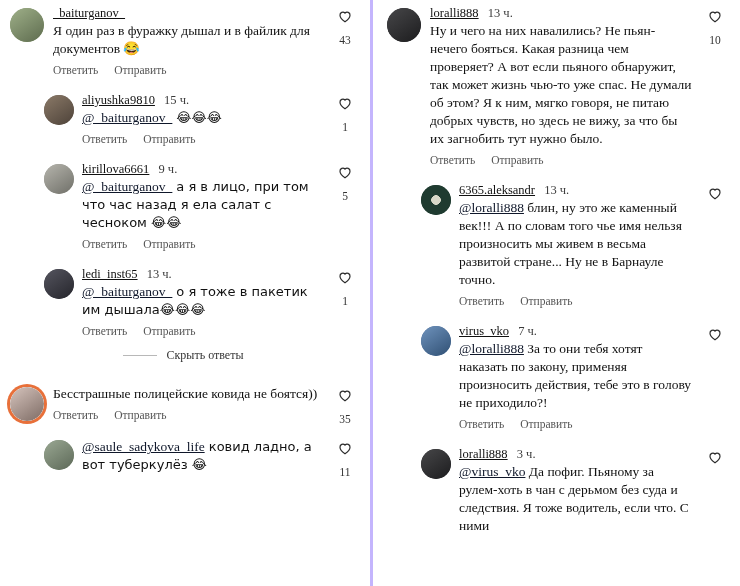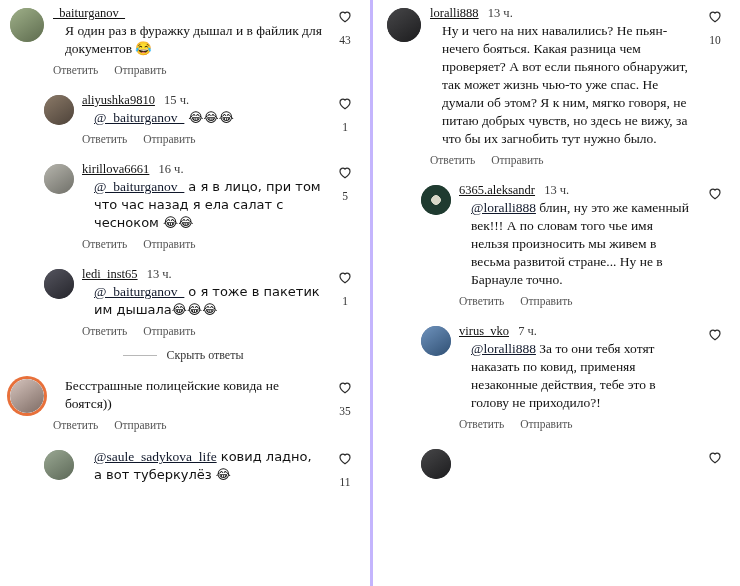--- a/index.html
+++ b/index.html
@@ -90,21 +90,20 @@
   .time {
     color: #3a3a3a;
     margin-left: 6px;
     text-decoration: none;
   }
   .text {
     font-size: 13.5px;
     line-height: 18px;
     color: #111111;
     word-wrap: break-word;
-    margin-left: 12px;
   }
   .mention {
     color: #0f172a;
     text-decoration: underline;
   }
   .actions {
     margin-top: 5px;
     font-size: 11.5px;
     color: #555555;
     display: flex;
@@ -134,21 +133,21 @@
     font-size: 11.5px;
     color: #333333;
     margin-top: 10px;
     line-height: 12px;
   }
   .hide-replies {
     display: flex;
     align-items: center;
     justify-content: center;
     gap: 10px;
-    margin: 10px 0 8px 40px;
+    margin: 10px 0 16px 40px;
     padding-right: 46px;
   }
   .hide-replies .line {
     flex: 0 0 34px;
     height: 1px;
     background: #b8b8b8;
   }
   .hide-replies .label {
     font-size: 12px;
     color: #333333;
@@ -217,21 +216,21 @@
 
     <div class="spacer-md"></div>
 
     <div class="comment indent">
       <div class="avatar small" style="background:#9a9a93">
         <div class="av-inner" style="background:linear-gradient(145deg,#b6b5ad,#6f6f68)"></div>
       </div>
       <div class="body">
         <div class="meta">
           <span class="username">kirillova6661</span>
-          <span class="time">16 ч.</span>
+          <span class="time">9 ч.</span>
         </div>
         <div class="text">
           <span class="mention">@_baiturganov_</span><span class="emoji"> а я в лицо,  при том что час назад я ела салат с чесноком 😂😂</span>
         </div>
         <div class="actions">
           <span>Ответить</span>
           <span>Отправить</span>
         </div>
       </div>
       <div class="right-rail">
@@ -371,41 +370,50 @@
     <div class="comment indent">
       <div class="avatar small" style="background:#4d6f9a">
         <div class="av-inner" style="background:linear-gradient(145deg,#6f93bd,#2f4f73)"></div>
       </div>
       <div class="body">
         <div class="meta">
           <span class="username">virus_vko</span>
           <span class="time">7 ч.</span>
         </div>
         <div class="text">
-          <span class="mention">@loralli888</span><span> За то они тебя хотят наказать по ковид, применяя незаконные действия, тебе это в голову не приходило?!</span>
+          <span class="mention">@loralli888</span><span> За то они тебя хотят наказать по закону, применяя произносить действия, тебе это в голову не приходило?!</span>
         </div>
         <div class="actions">
           <span>Ответить</span>
           <span>Отправить</span>
         </div>
       </div>
       <div class="right-rail">
         <svg class="heart" viewBox="0 0 24 24" fill="none" stroke="currentColor" stroke-width="1.8">
             <path d="M12 20.5s-7.5-4.8-7.5-9.7A4.3 4.3 0 0 1 12 7.6a4.3 4.3 0 0 1 7.5 3.2c0 4.9-7.5 9.7-7.5 9.7z"></path>
           </svg>
         <span class="likes"></span>
       </div>
     </div>
 
     <div class="spacer-md"></div>
 
     <div class="comment indent">
       <div class="avatar small" style="background:#2e2e30">
         <div class="av-inner" style="background:linear-gradient(145deg,#474749,#1c1c1e)"></div>
       </div>
+      <div class="body">
+        <div class="meta">
+          <span class="username">loralli888</span>
+          <span class="time">3 ч.</span>
+        </div>
+        <div class="text">
+          <span class="mention">@virus_vko</span><span> Да пофиг.  Пьяному за рулем-хоть в чан с дерьмом без суда и следствия. Я тоже водитель, если что. С ними</span>
+        </div>
+      </div>
       <div class="right-rail">
         <svg class="heart" viewBox="0 0 24 24" fill="none" stroke="currentColor" stroke-width="1.8">
             <path d="M12 20.5s-7.5-4.8-7.5-9.7A4.3 4.3 0 0 1 12 7.6a4.3 4.3 0 0 1 7.5 3.2c0 4.9-7.5 9.7-7.5 9.7z"></path>
           </svg>
         <span class="likes"></span>
       </div>
     </div>
 
   </div>
 

